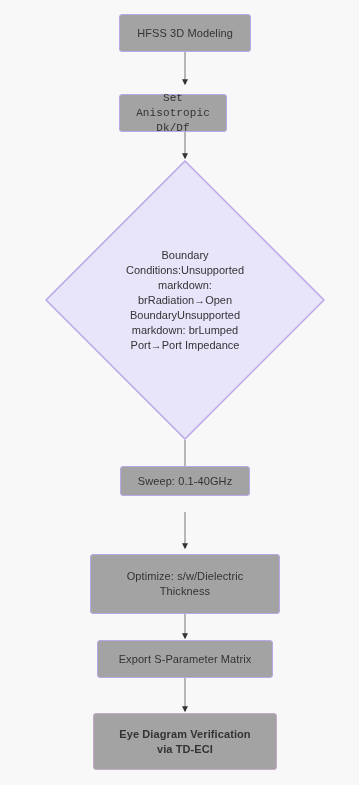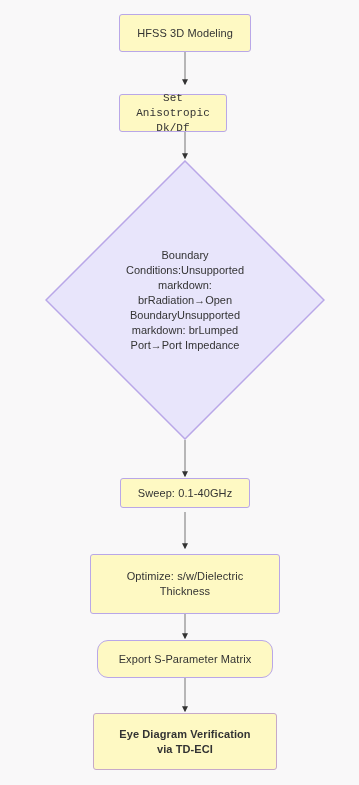--- a/index.html
+++ b/index.html
@@ -26,21 +26,21 @@
     height: 785px;
     pointer-events: none;
   }
   .node {
     position: absolute;
     box-sizing: border-box;
     display: flex;
     align-items: center;
     justify-content: center;
     text-align: center;
-    background: #fef9c3;
+    background: #a3a3a3;
     border: 1px solid #b9a7e8;
     border-radius: 3px;
     color: #333333;
     font-size: 11px;
     line-height: 15px;
     letter-spacing: 0.1px;
     padding: 14px 8px;
   }
   .node.terminal {
     border-color: #c6a9c9;
@@ -107,30 +107,30 @@
     </svg>
     <span class="diamond-text">Boundary
 Conditions:Unsupported
 markdown:
 brRadiation→Open
 BoundaryUnsupported
 markdown: brLumped
 Port→Port Impedance</span>
   </div>
 
-  <div class="node" style="left:120px; top:478px; width:130px; height:20px;">
+  <div class="node" style="left:120px; top:466px; width:130px; height:20px;">
     <span class="node-label">Sweep: 0.1-40GHz</span>
   </div>
 
   <div class="node" style="left:90px; top:530px; width:190px; height:60px;margin-top:24px;">
     <span class="node-label">Optimize: s/w/Dielectric
 Thickness</span>
   </div>
 
-  <div class="node" style="left:97px; top:640px; width:176px; height:38px;border-radius:11px;">
+  <div class="node" style="left:97px; top:640px; width:176px; height:38px;">
     <span class="node-label">Export S-Parameter Matrix</span>
   </div>
 
   <div class="node terminal" style="left:93px; top:713px; width:184px; height:57px;">
     <span class="node-label">Eye Diagram Verification
 via TD-ECI</span>
   </div>
 
 </div>
 

